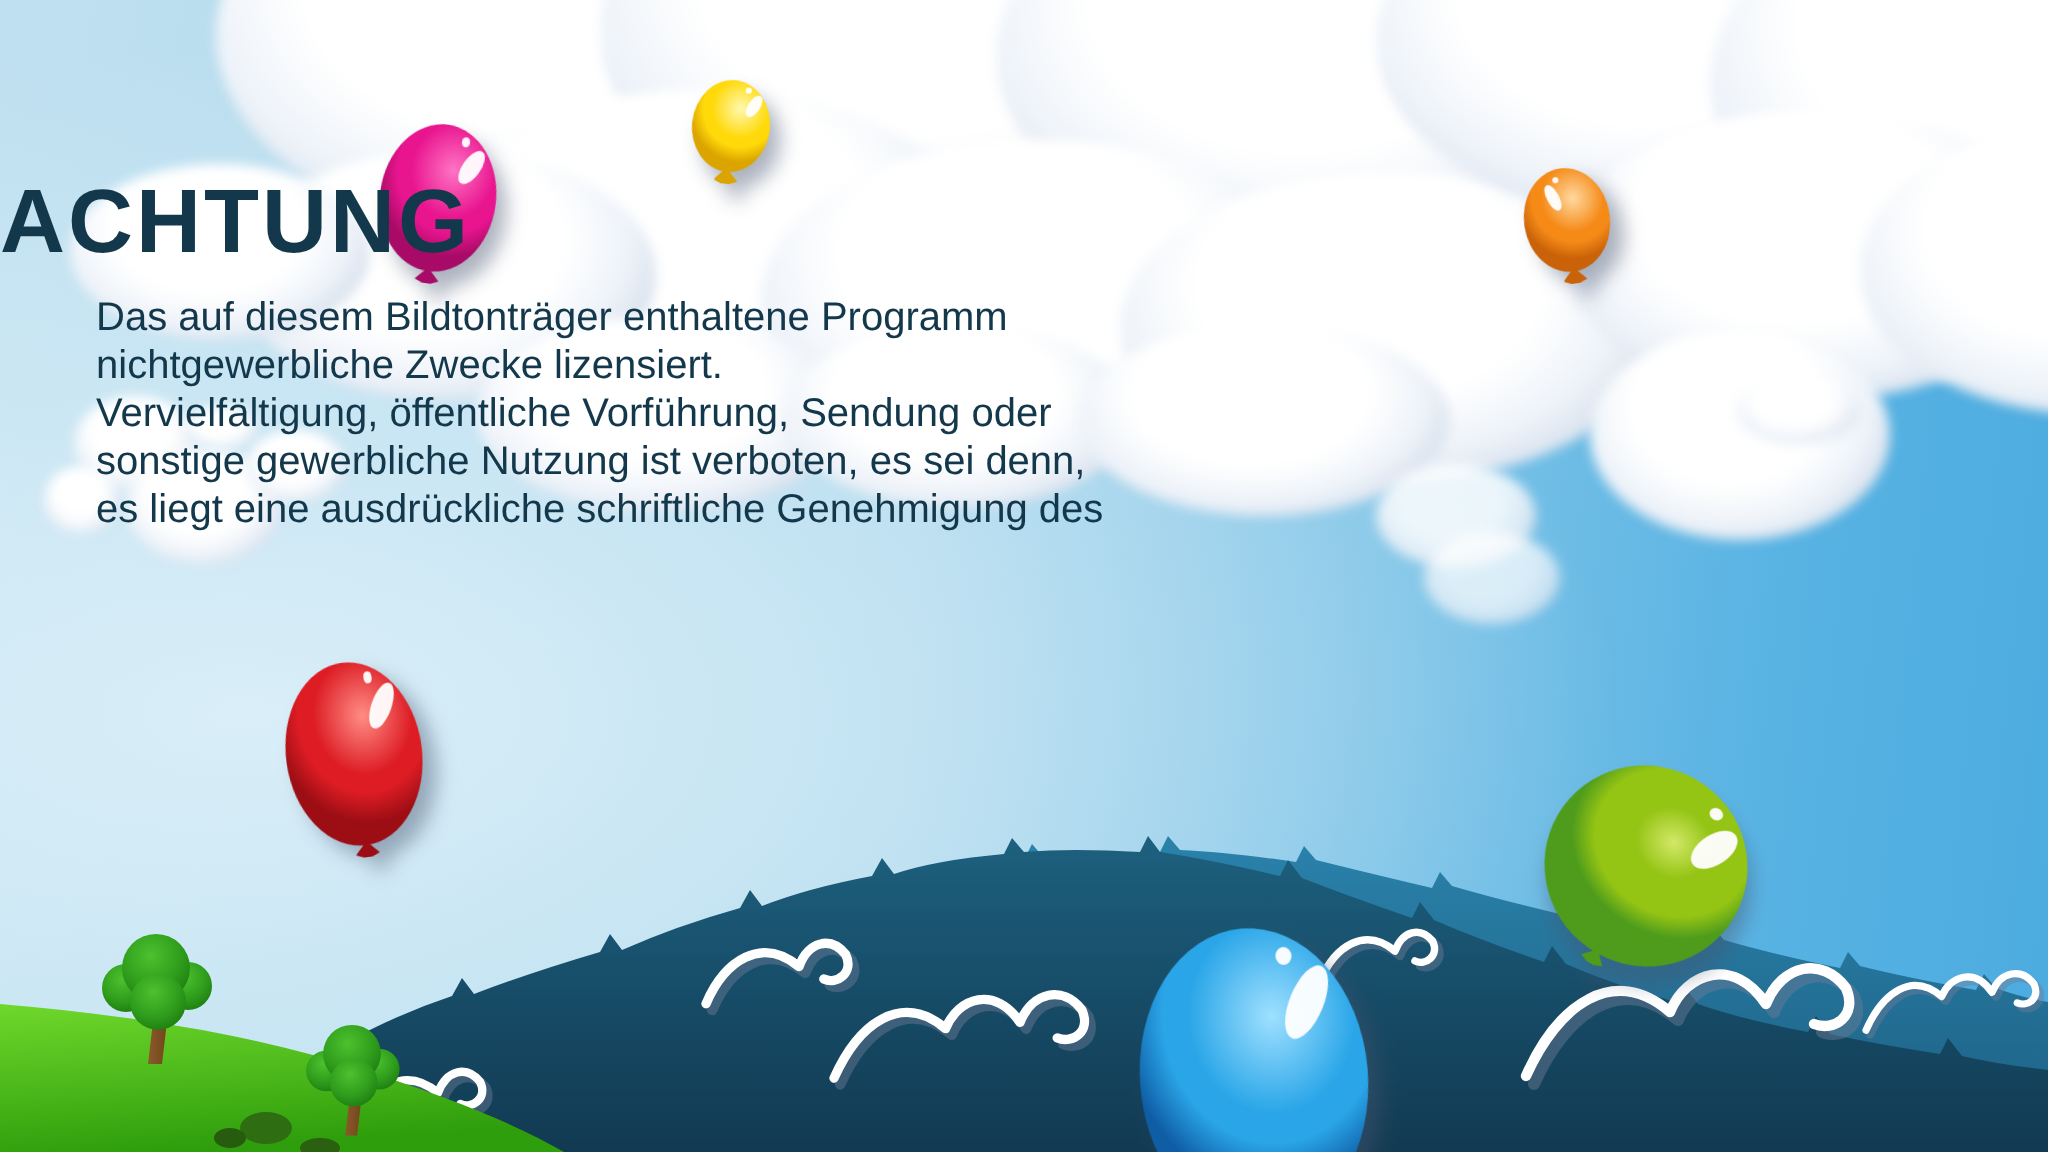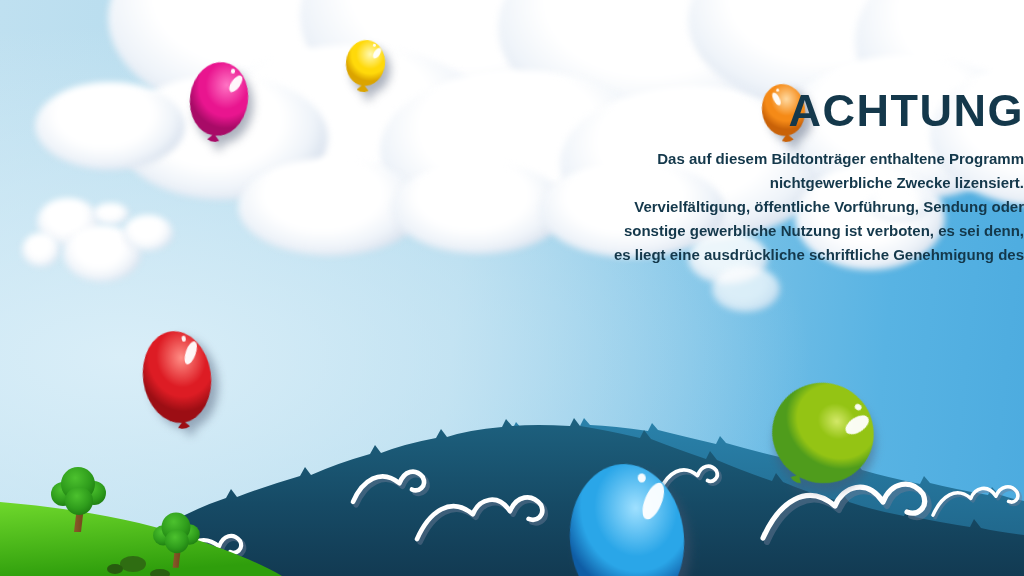--- a/index.html
+++ b/index.html
@@ -33,25 +33,25 @@
   .balloon .gloss{position:absolute;top:13%;right:17%;width:15%;height:26%;
     background:#fff;border-radius:50%;transform:rotate(27deg);opacity:.95;}
   .balloon .gloss-dot{position:absolute;top:7%;right:29%;width:7%;height:6%;
     background:#fff;border-radius:50%;opacity:.95;}
   .balloon.gloss-left .gloss{left:30%;right:auto;transform:rotate(-20deg);}
   .balloon.gloss-left .gloss-dot{left:40%;right:auto;}
   .balloon .knot{position:absolute;left:50%;bottom:-6px;width:12px;height:8px;
     transform:translateX(-50%);background:var(--b-dark,#900);
     clip-path:polygon(50% 0,100% 80%,68% 100%,32% 100%,0 80%);}
   #notice{
-    position:absolute;left:0;right:0;top:88px;z-index:4;text-align:right;
+    position:absolute;left:0;right:0;top:88px;z-index:4;text-align:left;
     color:var(--text-color,#14384b);
   }
   #notice .title{font-size:45px;font-weight:700;letter-spacing:1.5px;line-height:1;margin-bottom:14px;}
-  #notice .line{font-size:15px;font-weight:700;line-height:24px;}
+  #notice .line{font-size:20px;font-weight:400;line-height:24px;padding-left:48px;}
 </style>
 </head>
 <body>
 
 <div class="stage">
 
   <div id="clouds" class="layer">
       <div class="cloud" style="left: 108px; top: -82px; width: 310px; height: 200px;"></div>
       <div class="cloud" style="left: 300px; top: -95px; width: 350px; height: 220px;"></div>
       <div class="cloud" style="left: 498px; top: -75px; width: 330px; height: 205px;"></div>

